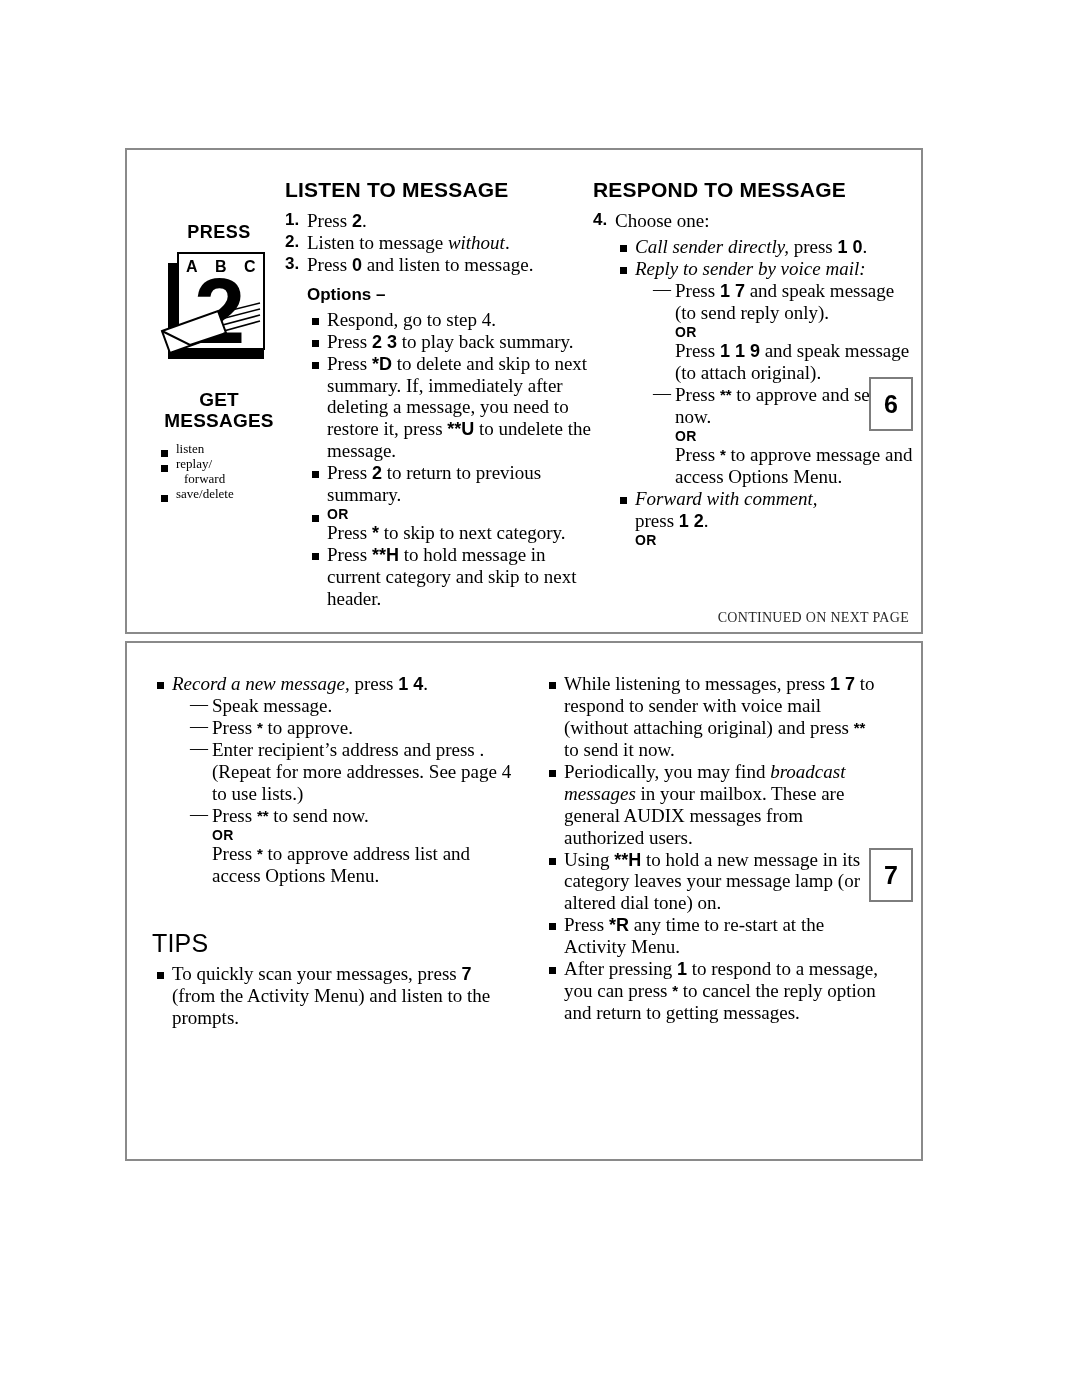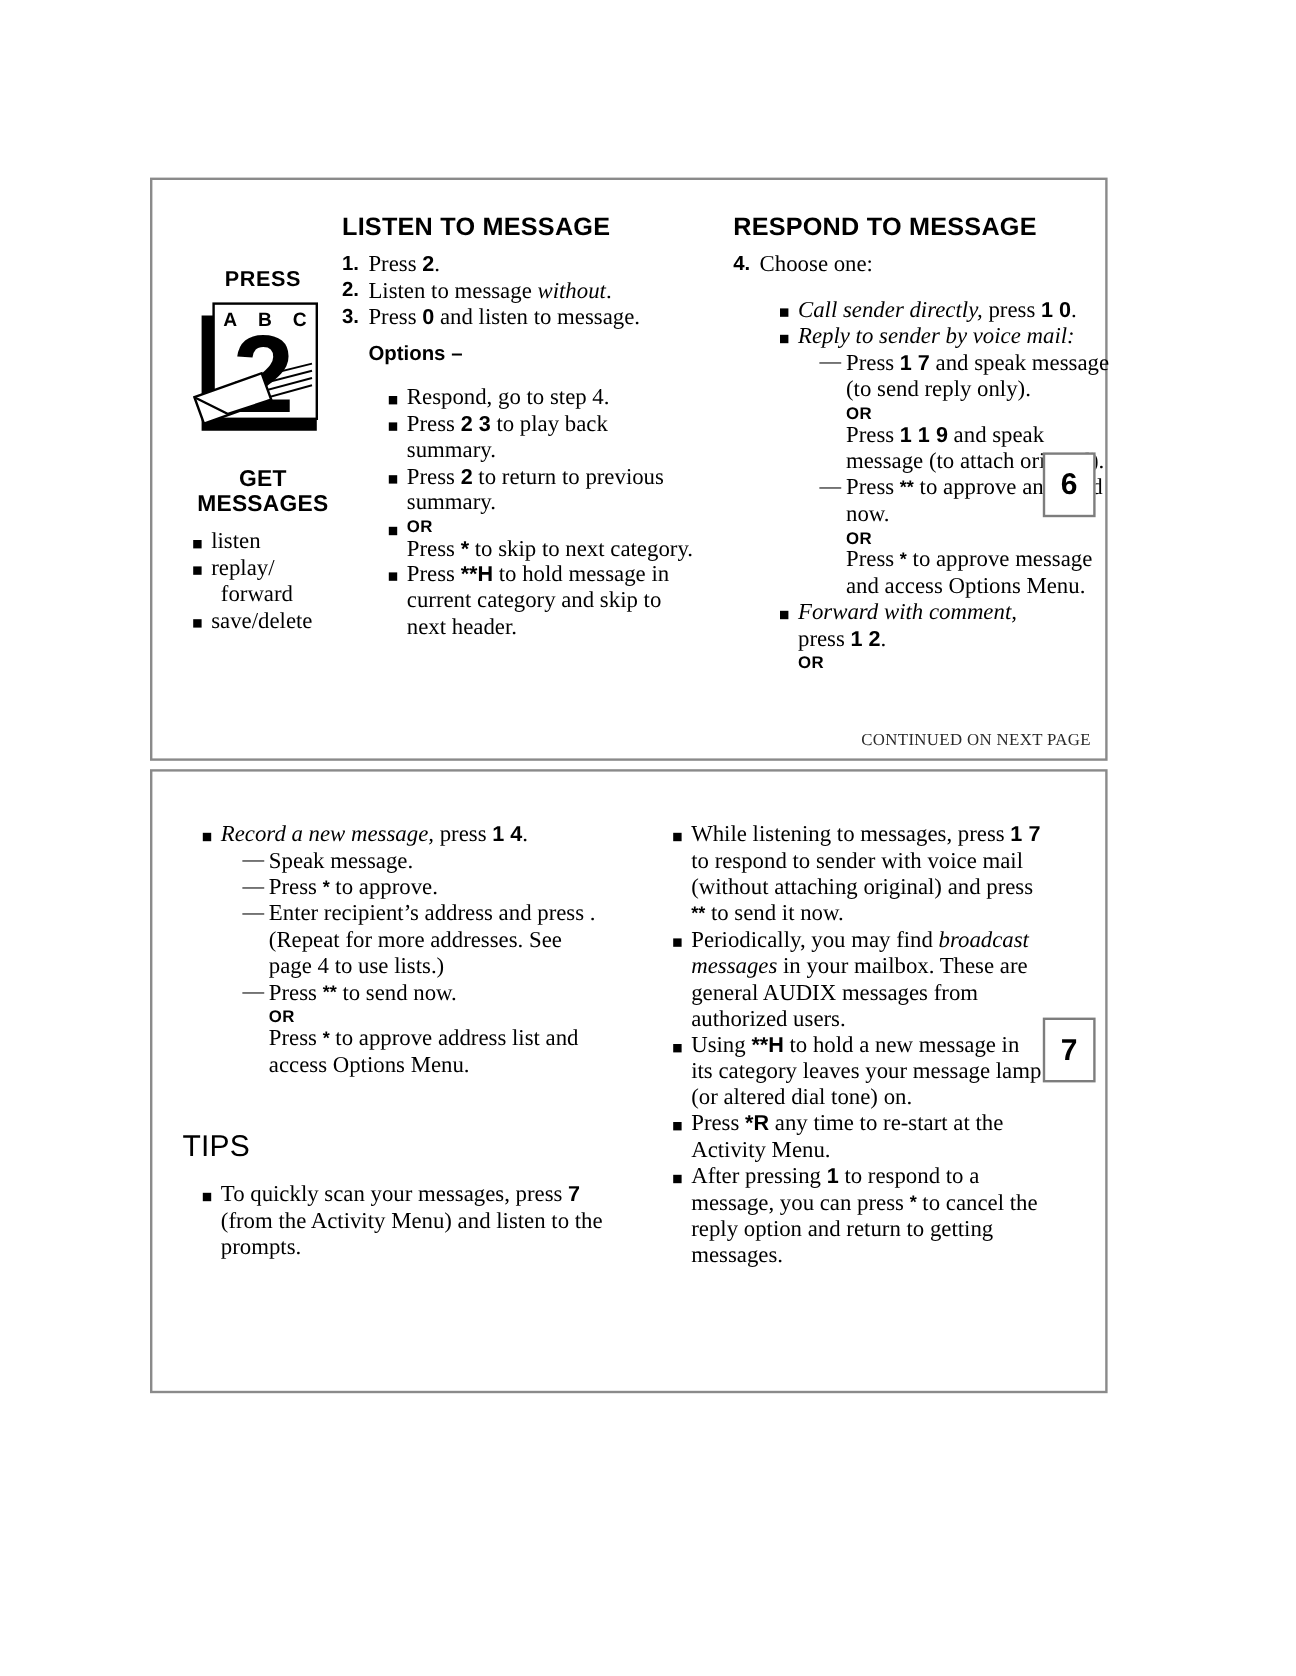--- a/index.html
+++ b/index.html
@@ -79,21 +79,21 @@
     font-size: 19px;
     line-height: 1.12;
     margin-top: 22px;
     letter-spacing: 0.2px;
   }
   #key-sub-list {
     list-style: none;
     margin: 9px 0 0 0;
     padding: 0 0 0 22px;
     text-align: left;
-    font-size: 19px;
+    font-size: 13px;
     line-height: 1.17;
   }
   #key-sub-list li {
     position: relative;
     padding-left: 15px;
     text-indent: 0;
   }
   #key-sub-list li::before {
     content: "";
     position: absolute;
@@ -108,21 +108,21 @@
     padding-left: 8px;
   }
 
   
   .col {
     position: absolute;
     font-size: 19px;
     line-height: 1.155;
   }
   #col-listen  { left: 158px; top: 28px; width: 310px; }
-  #col-respond { left: 484px; top: 28px; width: 330px; }
+  #col-respond { left: 466px; top: 28px; width: 330px; }
 
   .num-list {
     list-style: none;
     margin: 8px 0 0 0;
     padding: 0;
   }
   .num-list > li {
     position: relative;
     padding-left: 22px;
     margin-bottom: 0px;
@@ -139,21 +139,21 @@
   .opts-head {
     font-family: "Liberation Sans", sans-serif;
     font-weight: bold;
     font-size: 17px;
     margin-top: 9px;
     padding-left: 22px;
   }
 
   ul.sq {
     list-style: none;
-    margin: 16px;
+    margin: 4px;
     padding: 0;
   }
   ul.sq > li {
     position: relative;
     padding-left: 16px;
     margin: 0;
   }
   ul.sq > li::before {
     content: "";
     position: absolute;
@@ -306,20 +306,21 @@
         </li>
       </ol>
 
       <div class="opts-head">Options –</div>
 
       <ul class="sq indent">
         <li><span>Respond, go to step 4.</span></li>
 
         <li><span>Press </span><span class="k">2 3</span><span> to play back summary.</span></li>
 
+        <li><span>Press </span><span class="k">*D</span><span> to delete and skip to next summary.  If, immediately after deleting a message, you need to restore it, press </span><span class="k">**U</span><span> to undelete the message.</span></li>
 
         <li><span>Press </span><span class="k">2</span><span> to return to previous summary.</span></li>
 
         <li>
           <div class="or">OR</div>
           <span>Press </span><span class="k">*</span><span> to skip to next category.</span>
         </li>
 
         <li><span>Press </span><span class="k">**H</span><span> to hold message in current category and skip to next header.</span></li>
       </ul>

